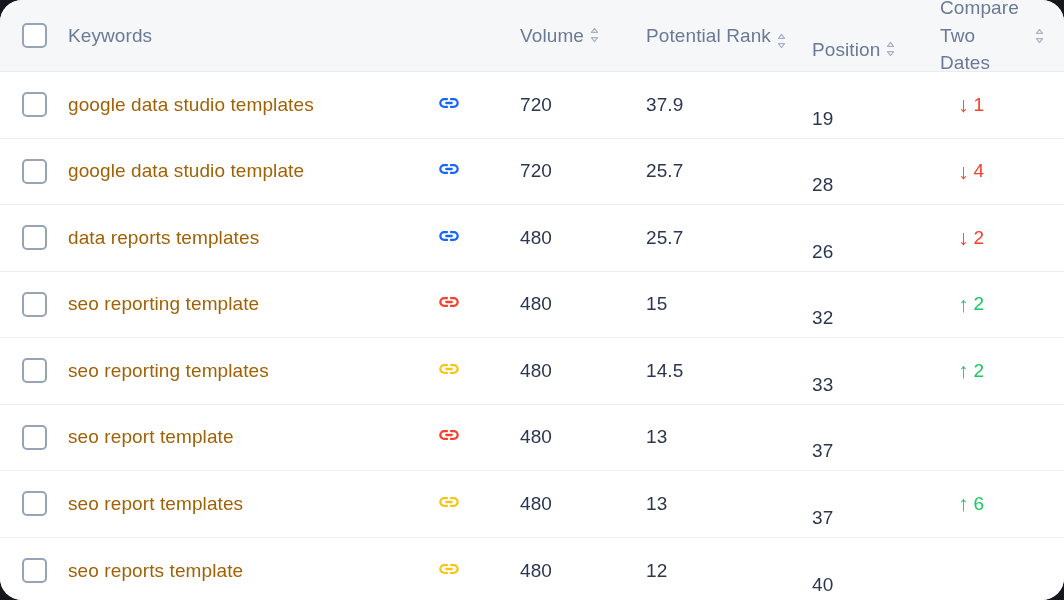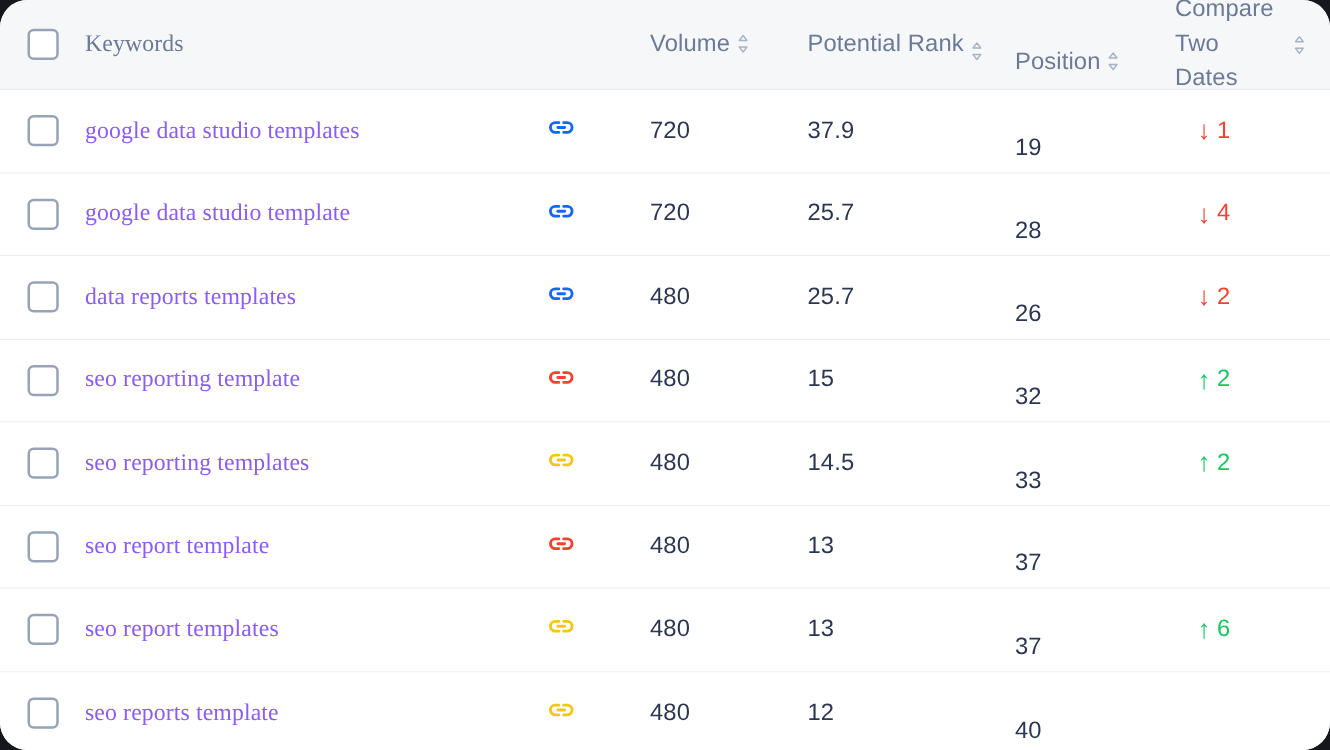--- a/index.html
+++ b/index.html
@@ -42,21 +42,21 @@
     display: flex;
     align-items: center;
     gap: 6px;
     line-height: 1.45;
   }
 
   .th-label { white-space: pre-line; }
 
   
   .c-check   { width: 68px;  flex: 0 0 68px;  display: flex; justify-content: flex-start; padding-left: 22px; }
-  .c-keyword { width: 342px; flex: 0 0 342px; font-family: Liberation Serif, serif; }
+  .c-keyword { width: 342px; flex: 0 0 342px; }
   .c-link    { width: 78px;  flex: 0 0 78px;  display: flex; align-items: center; justify-content: center; }
   .c-volume  { width: 126px; flex: 0 0 126px; margin-left: 32px; }
   .c-rank    { width: 166px; flex: 0 0 166px; align-items: flex-end; }
   .c-pos     { width: 128px; flex: 0 0 128px; margin-top: 28px; }
   .c-cmp     { flex: 1 1 auto; display: flex; align-items: center; justify-content: flex-end; padding-right: 20px; }
 
   .thead .c-keyword { padding-left: 0; }
 
   
   .cbox {
@@ -91,21 +91,21 @@
   }
   .trow:last-child { border-bottom: none; }
 
   .cell {
     color: #2b3650;
     font-size: 19px;
     font-weight: 400;
     letter-spacing: .1px;
   }
 
-  .keyword-text { color: #8b5cf6; text-align: right; }
+  .keyword-text { color: #a16207; text-align: right; }
 
   .link-icon { display: block; cursor: pointer; }
 
   
   .change {
     display: flex;
     align-items: center;
     gap: 5px;
     font-size: 19px;
     margin-left: 18px;

